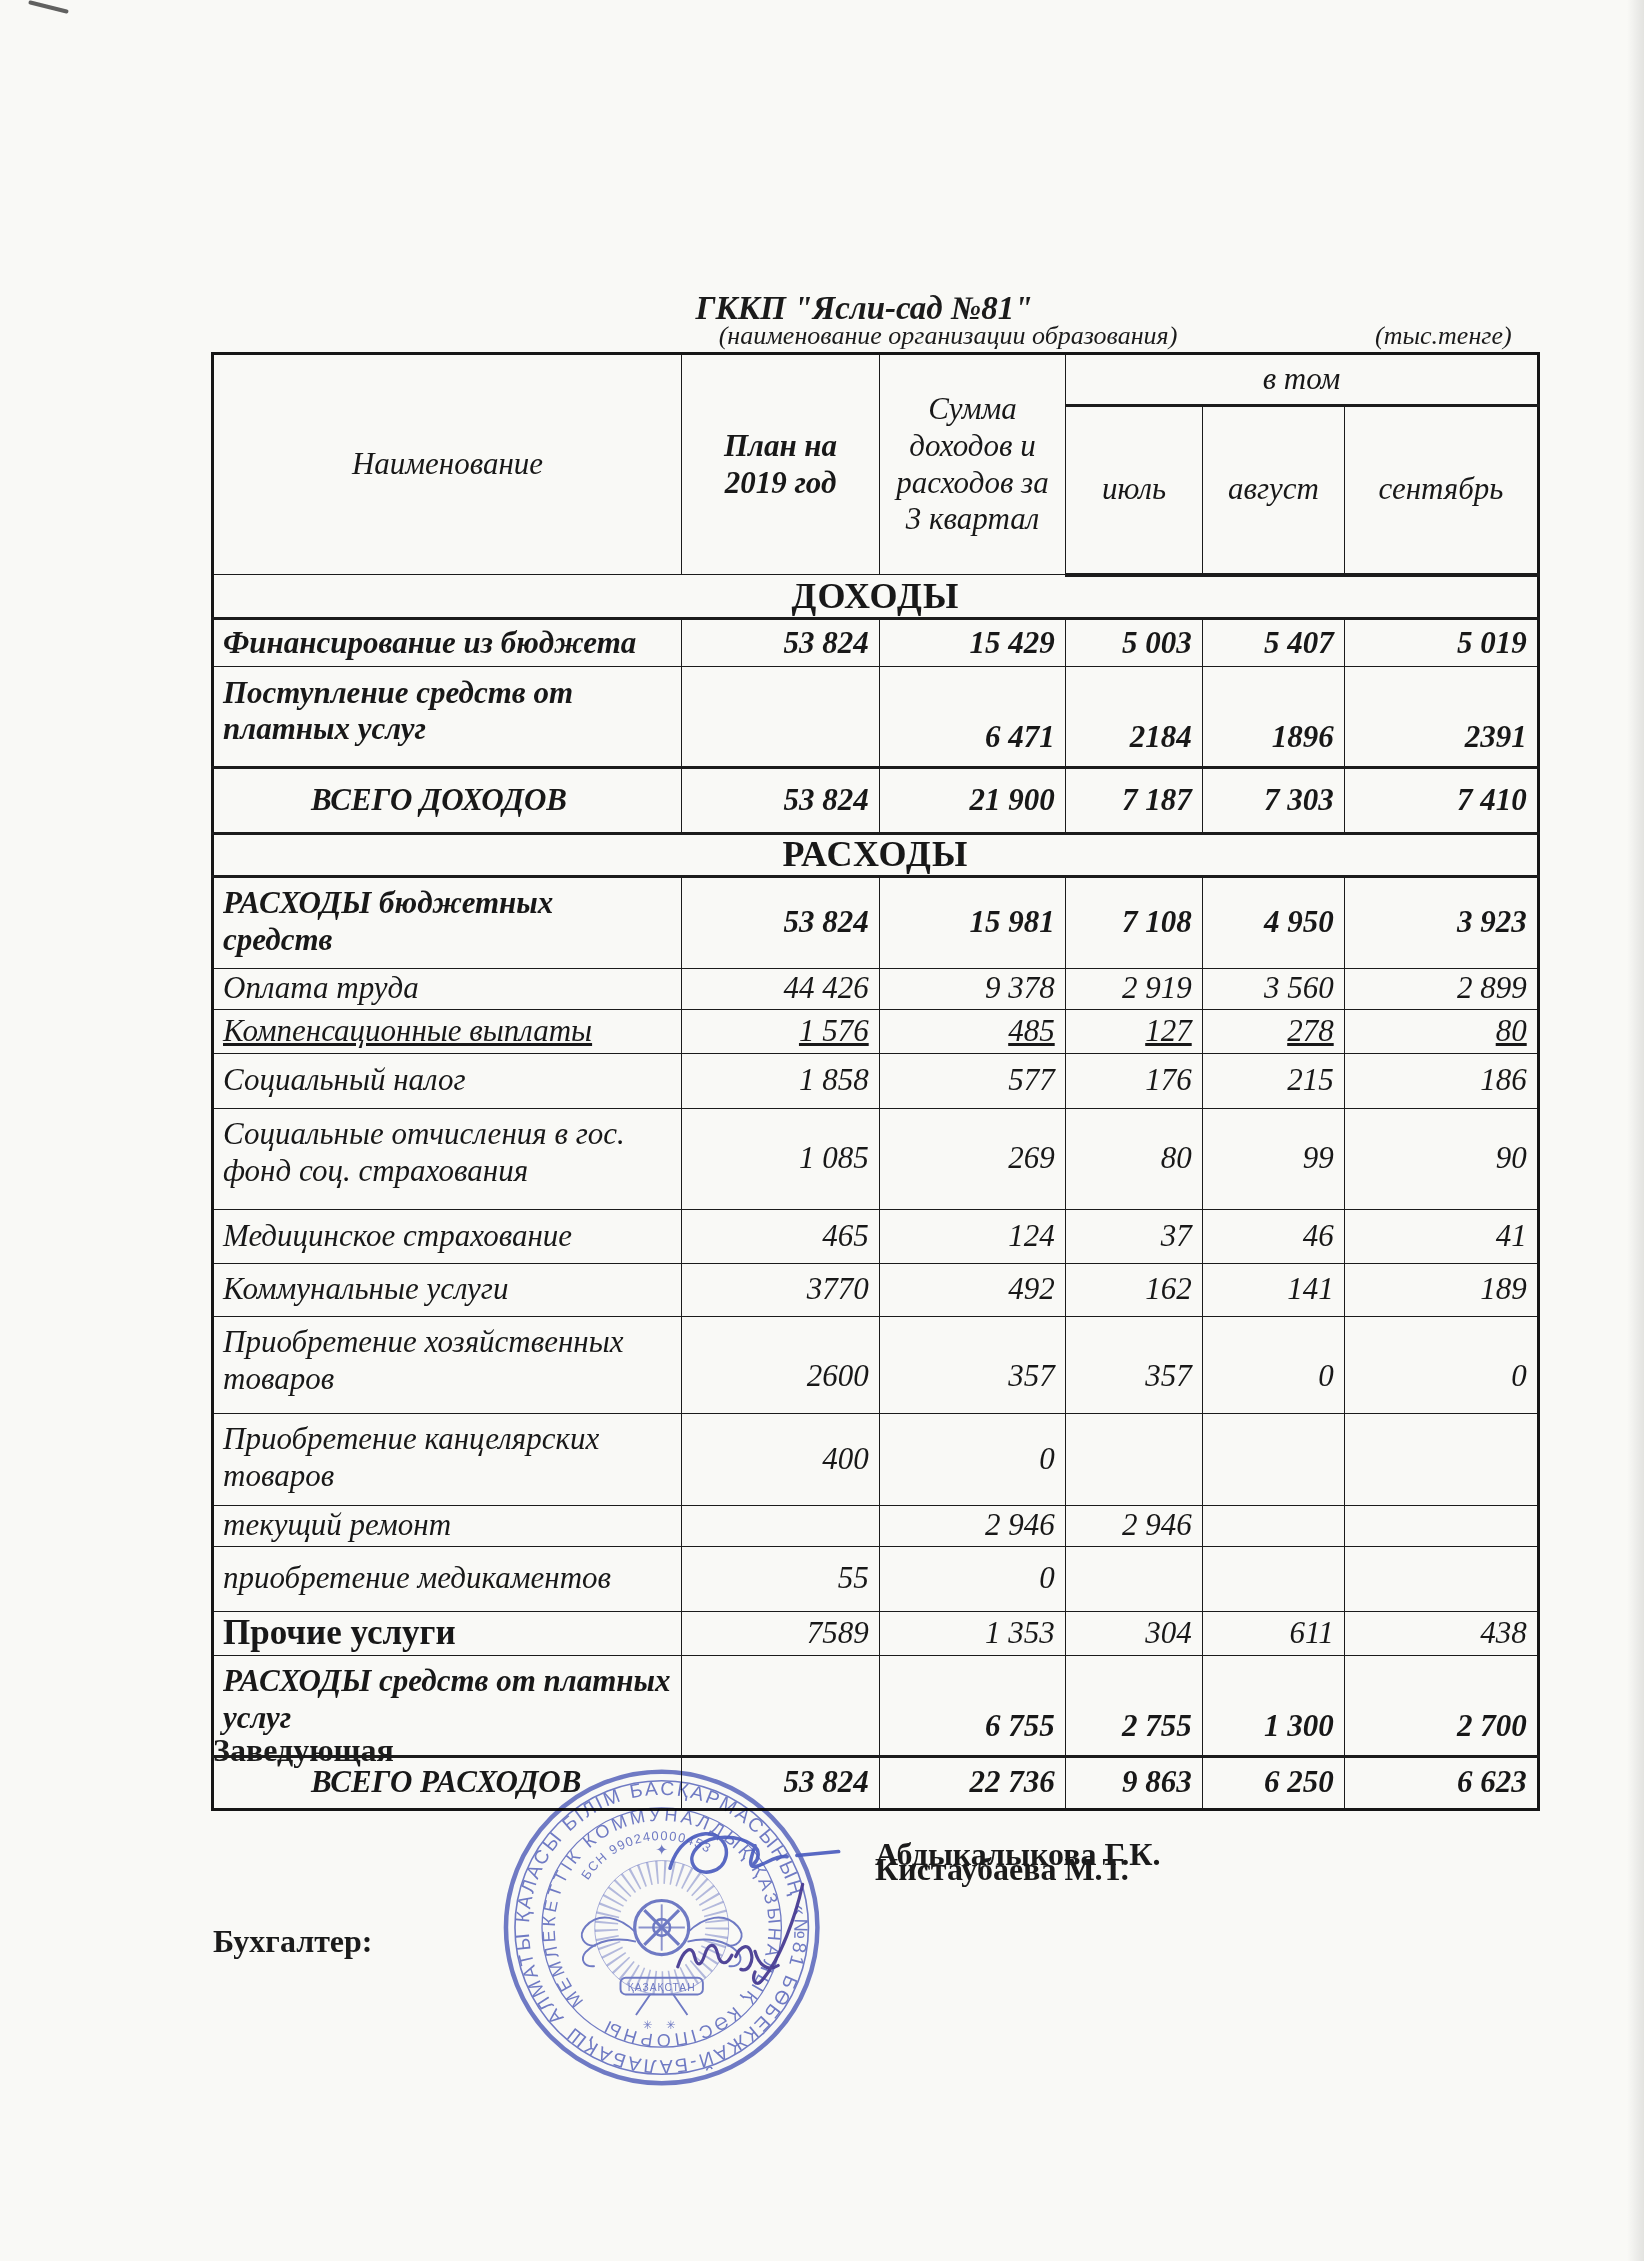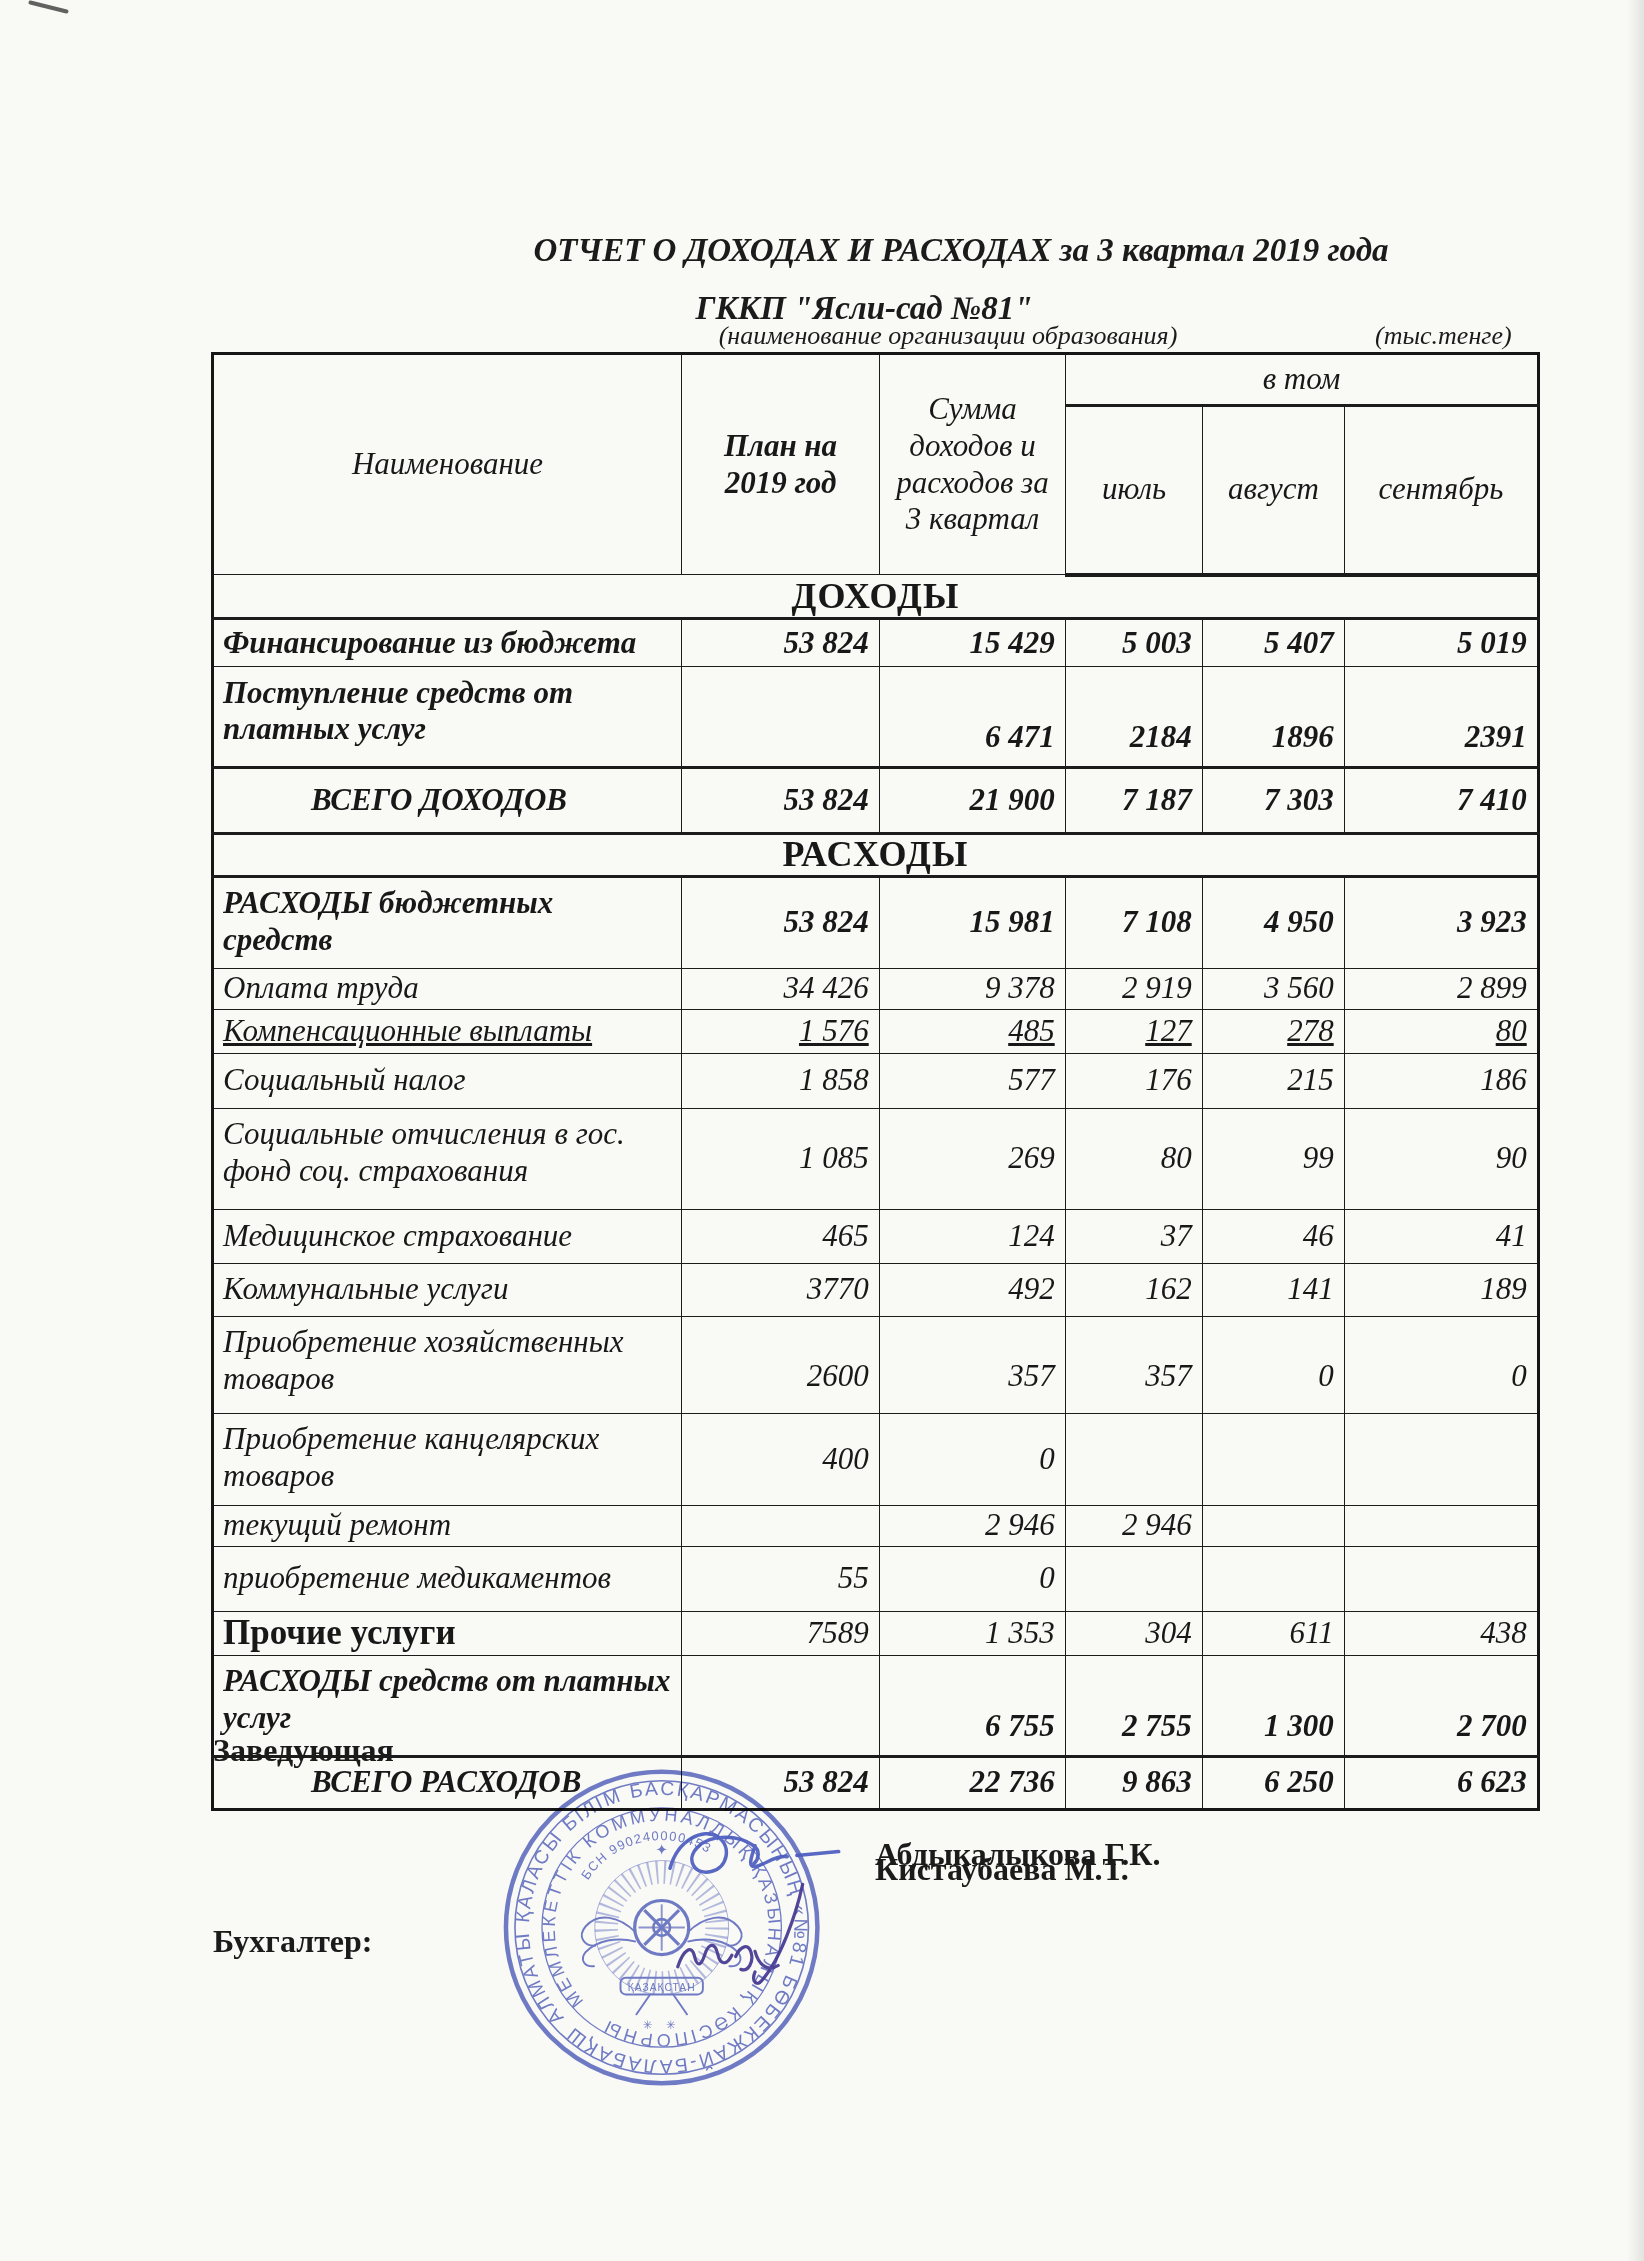--- a/index.html
+++ b/index.html
@@ -56,21 +56,20 @@
   .stamp-ink{color:#5a67c2;}
   .stamp-text{font-family:"Liberation Sans",sans-serif;fill:currentColor;}
 </style>
 </head>
 <body>
 
 <div class="page">
   <div class="scan-mark"></div>
   <div class="edge-shade"></div>
 
-  <div class="t1">ОТЧЕТ О ДОХОДАХ И РАСХОДАХ за 3 квартал 2019 года</div>
   <div class="t2">ГККП "Ясли-сад №81"</div>
   <div class="cap">(наименование организации образования)</div>
   <div class="units">(тыс.тенге)</div>
 
   <table class="rep">
     <colgroup>
       <col style="width:469px">
         <col style="width:198px">
         <col style="width:186px">
       <col style="width:137px">
@@ -124,21 +123,21 @@
         <tr class="r-bold lab-top" style="height: 92px;">
           <td class="lab n120">РАСХОДЫ бюджетных средств</td>
           <td class="num">53 824</td>
           <td class="num">15 981</td>
           <td class="num">7 108</td>
           <td class="num">4 950</td>
           <td class="num">3 923</td>
         </tr>
         <tr class="" style="height: 41px;">
           <td class="lab">Оплата труда</td>
-          <td class="num">34 426</td>
+          <td class="num">44 426</td>
           <td class="num">9 378</td>
           <td class="num">2 919</td>
           <td class="num">3 560</td>
           <td class="num">2 899</td>
         </tr>
         <tr class="" style="height: 44px; text-decoration: underline;">
           <td class="lab">Компенсационные выплаты</td>
           <td class="num">1 576</td>
           <td class="num">485</td>
           <td class="num">127</td>

